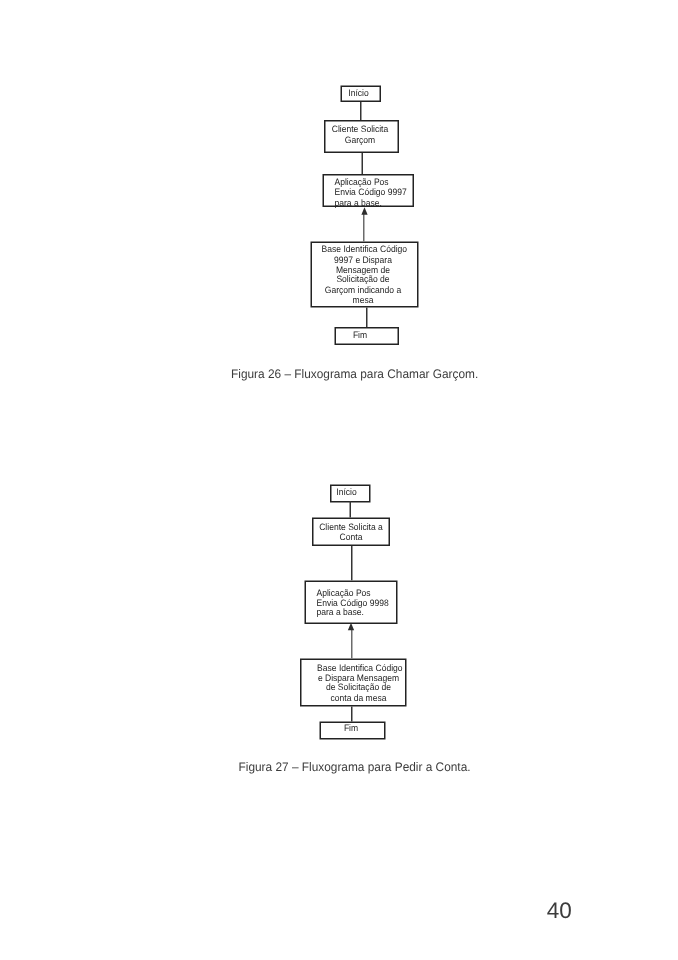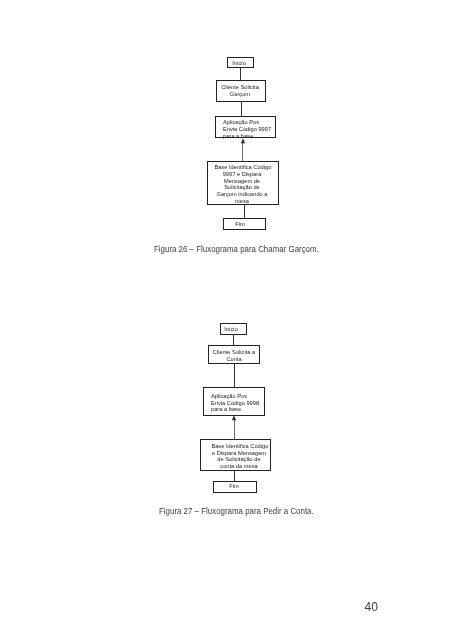--- a/index.html
+++ b/index.html
@@ -50,21 +50,21 @@
     position: absolute;
     color: #3c3c3c;
     white-space: pre;
     font-size: 8.3px;
     line-height: 9px;
     transform: scaleX(0.953);
     transform-origin: left top;
   }
   .pagenum {
     position: absolute; color: #3c3c3c;
-    font-size: 12px; line-height: 9px; white-space: pre;
+    font-size: 15px; line-height: 9px; white-space: pre;
   }
 </style>
 </head>
 <body>
 
 <div class="page">
 
   <div>
 
     <div class="node" style="left:227px; top:56.6px; width:27px; height:11.5px;"></div>

